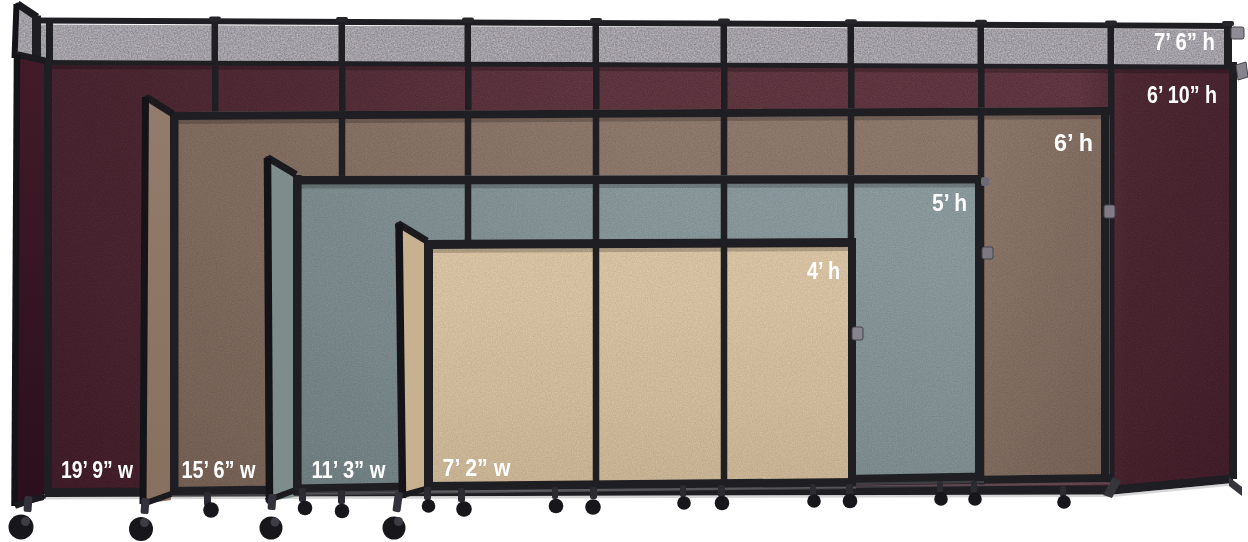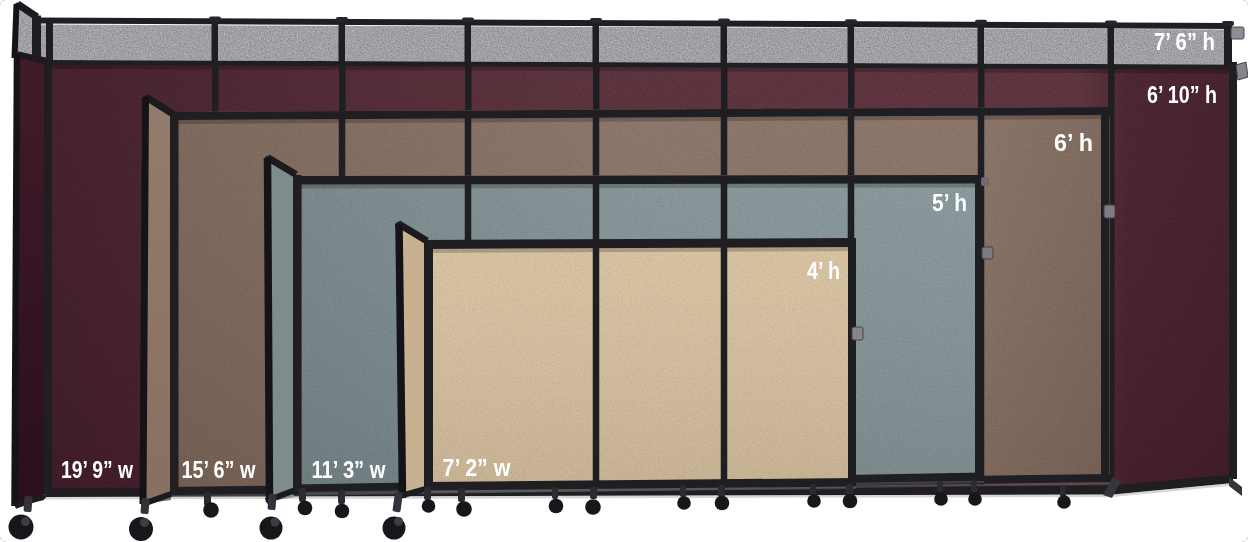--- a/index.html
+++ b/index.html
@@ -1,16 +1,16 @@
 <!DOCTYPE html>
 <html><head>
 <meta charset="utf-8">
 <style>
   html,body{margin:0;padding:0;background:#ffffff;}
-  .wrap{width:1248px;height:542px;position:relative;overflow:hidden;background:#a21caf;border-radius:6px;}
+  .wrap{width:1248px;height:542px;position:relative;overflow:hidden;background:#a21caf;}
   text{font-family:"Liberation Sans",sans-serif;font-weight:bold;fill:#ffffff;}
 </style>
 </head>
 <body>
 <div class="wrap">
 <svg width="1248" height="542" viewBox="0 0 1248 542" xmlns="http://www.w3.org/2000/svg" style="filter:blur(0.35px)">
 <defs>
   <filter color-interpolation-filters="sRGB" id="texGray" x="-2%" y="-5%" width="104%" height="110%">
     <feTurbulence type="fractalNoise" baseFrequency="0.7" numOctaves="2" seed="5" result="t"></feTurbulence>
     <feColorMatrix in="t" type="matrix" values="0.30 0 0 0 0.487, 0.30 0 0 0 0.471, 0.30 0 0 0 0.499, 0 0 0 0 1"></feColorMatrix>

